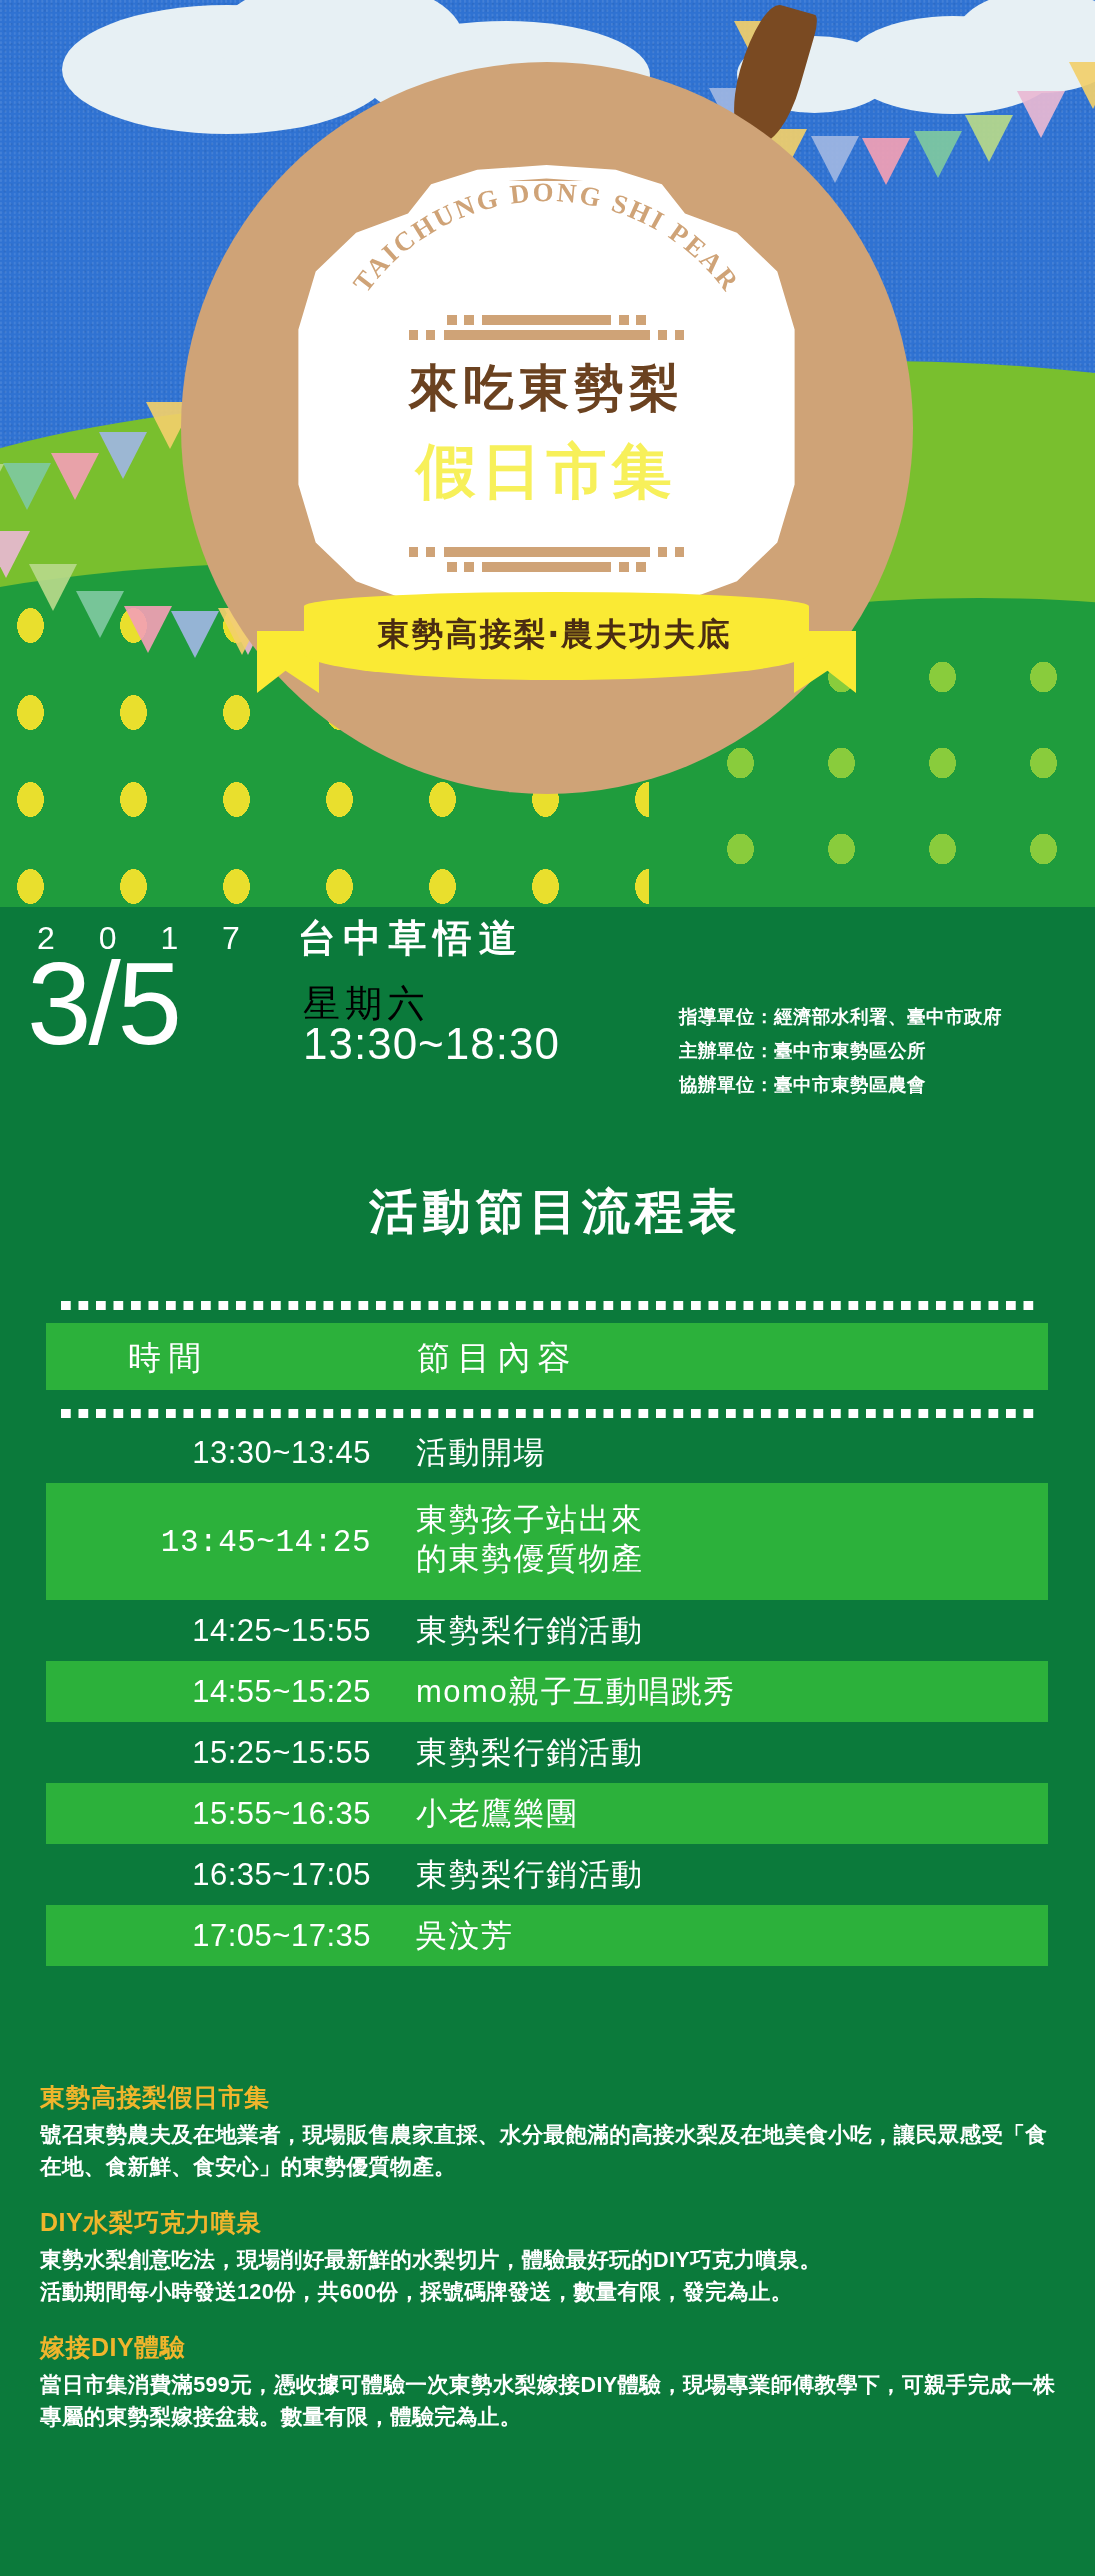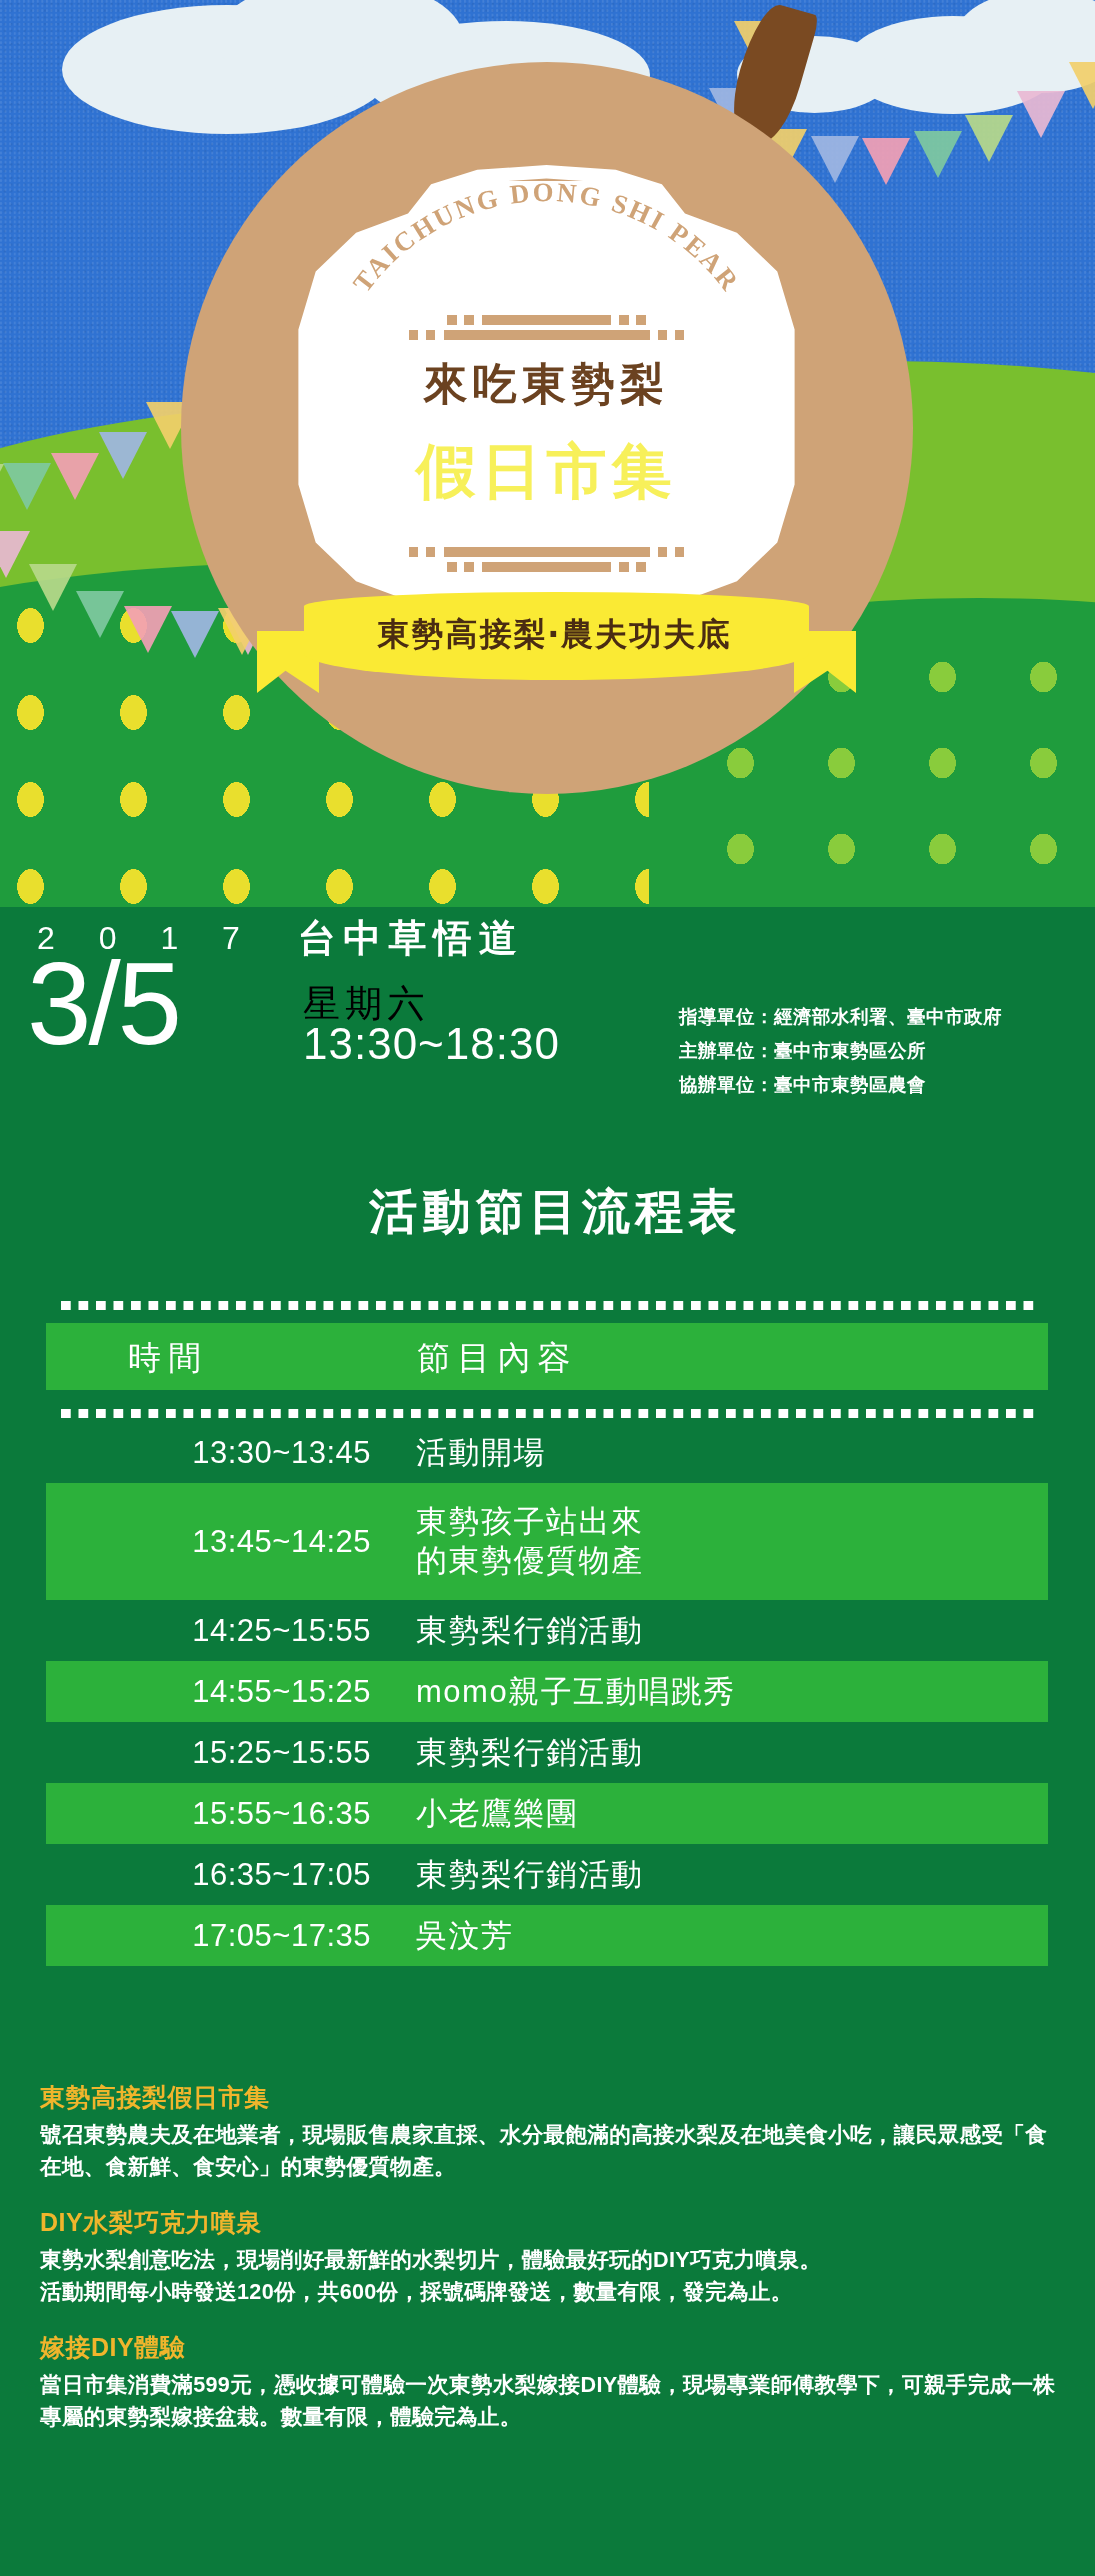--- a/index.html
+++ b/index.html
@@ -62,21 +62,21 @@
   .badge-en svg{overflow:visible;}
   .badge-en text{fill:#cfa377;font-family:"Liberation Serif","DejaVu Serif",serif;font-size:52px;letter-spacing:5px;font-weight:700;}
 
   .deco{position:absolute;left:0;right:0;text-align:center;}
   .deco span{display:inline-block;vertical-align:middle;background:#cfa377;}
   .d-sq{width:9.8px;height:9.8px;margin:0 3.6px;}
   .d-bar{height:9.8px;margin:0 4.6px;}
 
   .badge-zh1,.badge-zh2{position:absolute;left:0;right:0;text-align:center;font-weight:700;
     font-family:"Liberation Sans","DejaVu Sans",sans-serif;letter-spacing:5.2px;white-space:nowrap;}
-  .badge-zh1{top:190px;font-size:44px;color:#6b4220;}
+  .badge-zh1{top:190px;font-size:50px;color:#6b4220;}
   .badge-zh2{top:267px;font-size:60px;color:#f7f05a;}
 
   .ribbon{position:absolute;left:304px;top:592px;width:505px;height:88px;}
   .ribbon .tail{position:absolute;top:39px;width:62px;height:62px;background:#faea34;}
   .ribbon .tail.l{left:-47px;clip-path:polygon(0 0,100% 0,100% 100%,46% 64%,0 100%);}
   .ribbon .tail.r{right:-47px;clip-path:polygon(0 0,100% 0,100% 100%,54% 64%,0 100%);}
   .ribbon .band{position:absolute;inset:0;background:#faea34;border-radius:50%/14.4px 14.4px 27px 27px;}
   .ribbon .band span{position:absolute;left:0;right:4px;top:20.6px;text-align:center;font-size:32px;font-weight:700;color:#4a2c12;letter-spacing:2.1px;white-space:nowrap;}
 
   
@@ -97,21 +97,21 @@
   .dl2{top:1409px;}
   .thead{position:absolute;left:46px;top:1323px;width:1002px;height:67px;background:#2cb13b;}
   .thead .th-time{position:absolute;left:82px;top:13.4px;font-size:33px;color:#fff;letter-spacing:7.2px;}
   .thead .th-prog{position:absolute;left:371px;top:13.4px;font-size:33px;color:#fff;letter-spacing:7.2px;}
 
   .rows{position:absolute;left:46px;top:1422px;width:1002px;}
   .row{position:relative;min-height:61px;}
   .row.alt{background:#2cb13b;}
   .row .t{position:absolute;left:36px;top:50%;transform:translateY(-50%);width:289px;text-align:right;font-size:31px;color:#fff;letter-spacing:0.5px;}
   .row .p{position:absolute;left:370px;top:50%;transform:translateY(-50%);font-size:31px;color:#fff;letter-spacing:1.5px;line-height:1.28;}
-  .row.two{min-height:117px;}
+  .row.two{min-height:117px;font-family:Liberation Mono, monospace;}
 
   
   .notes{position:absolute;left:40px;top:2081px;width:1018px;}
   .n-h{font-size:25px;color:#f0b52c;font-weight:700;letter-spacing:0.5px;margin:0 0 5.2px 0;}
   .n-b{font-size:21.6px;color:#fff;line-height:1.48;letter-spacing:0.3px;margin:0 0 23px 0;font-weight:700;}
   .n-b p{margin:0;}
 </style>
 </head>
 <body>
 

